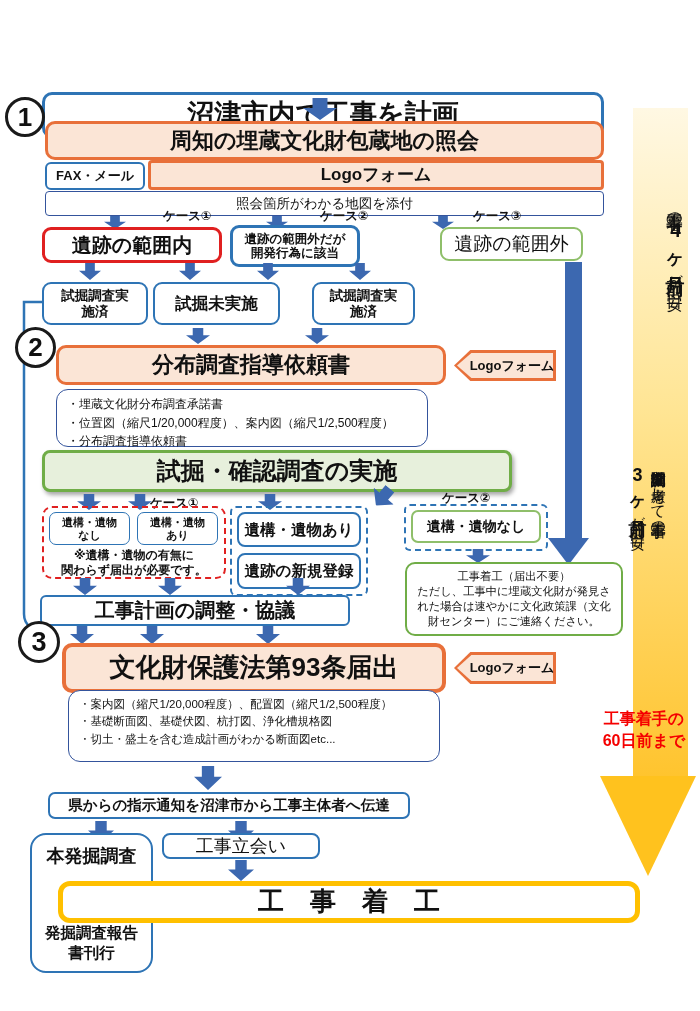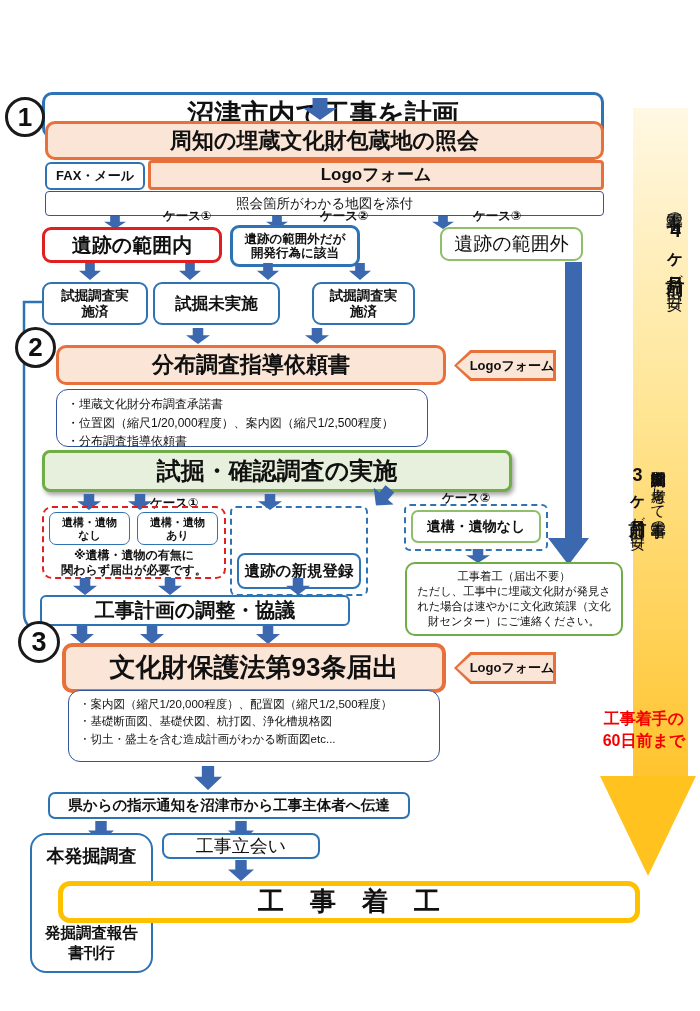--- a/index.html
+++ b/index.html
@@ -132,20 +132,22 @@
        border-radius:7px;font-size:11px;font-weight:bold;">遺構・遺物
 なし</div>
   <div class="box pre" style="left:137px;top:512px;width:81px;height:33px;border:1.8px solid #2E74B5;
        border-radius:7px;font-size:11px;font-weight:bold;">遺構・遺物
 あり</div>
   <div class="abs pre" style="left:46px;top:548px;width:176px;text-align:center;font-size:12px;
        font-weight:bold;line-height:1.25;">※遺構・遺物の有無に
 関わらず届出が必要です。</div>
 
   <div class="dashed-blue" style="left:230px;top:506px;width:138px;height:90px;"></div>
+  <div class="box" style="left:237px;top:512px;width:124px;height:35px;border:2px solid #2E74B5;
+       border-radius:8px;font-size:15.5px;font-weight:bold;">遺構・遺物あり</div>
   <div class="box" style="left:237px;top:553px;width:124px;height:36px;border:2px solid #2E74B5;
        border-radius:8px;font-size:15.5px;font-weight:bold;">遺跡の新規登録</div>
 
   <div class="dashed-blue" style="left:404px;top:504px;width:144px;height:47px;"></div>
   <div class="box" style="left:411px;top:510px;width:130px;height:33px;border:2px solid #8FBF6A;
        border-radius:7px;font-size:14px;font-weight:bold;">遺構・遺物なし</div>
   <div class="arr" style="left:466px;top:549px;width:24px;height:14px;"></div>
 
   <div class="box pre" style="left:405px;top:562px;width:218px;height:74px;border:2.2px solid #70AD47;
        border-radius:10px;font-size:11.3px;line-height:1.35;padding:4px 6px;">工事着工（届出不要）

